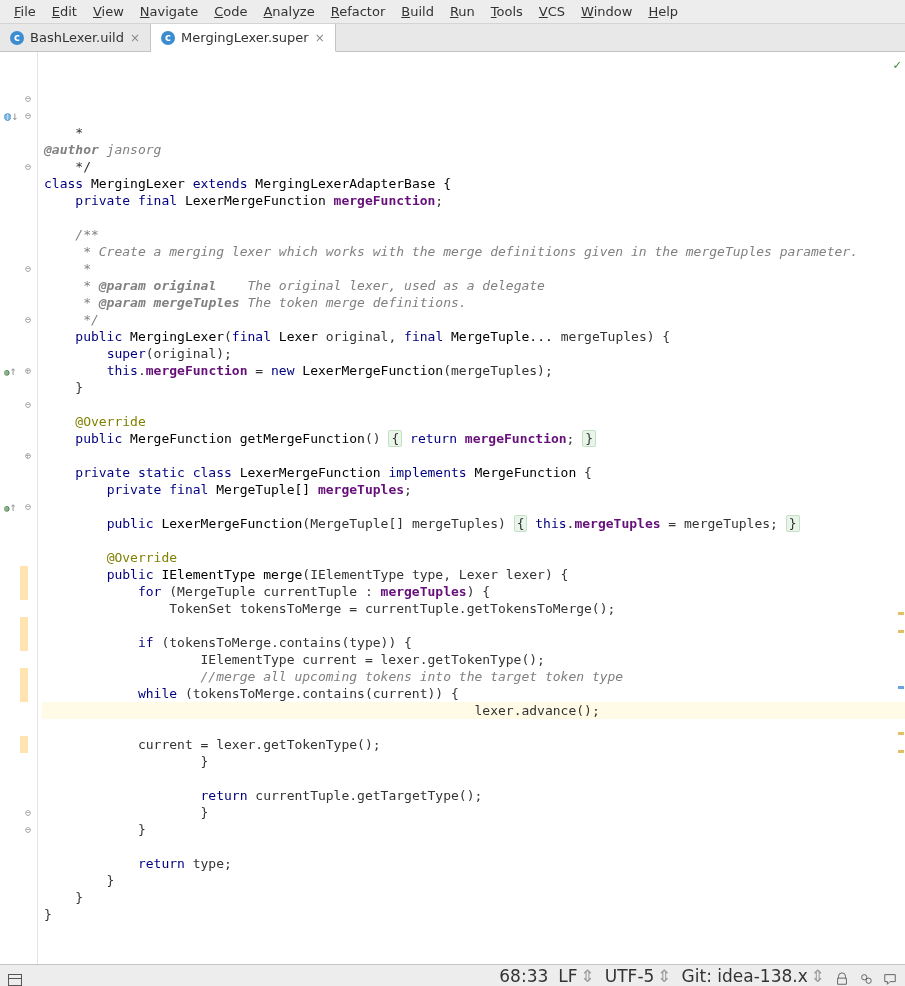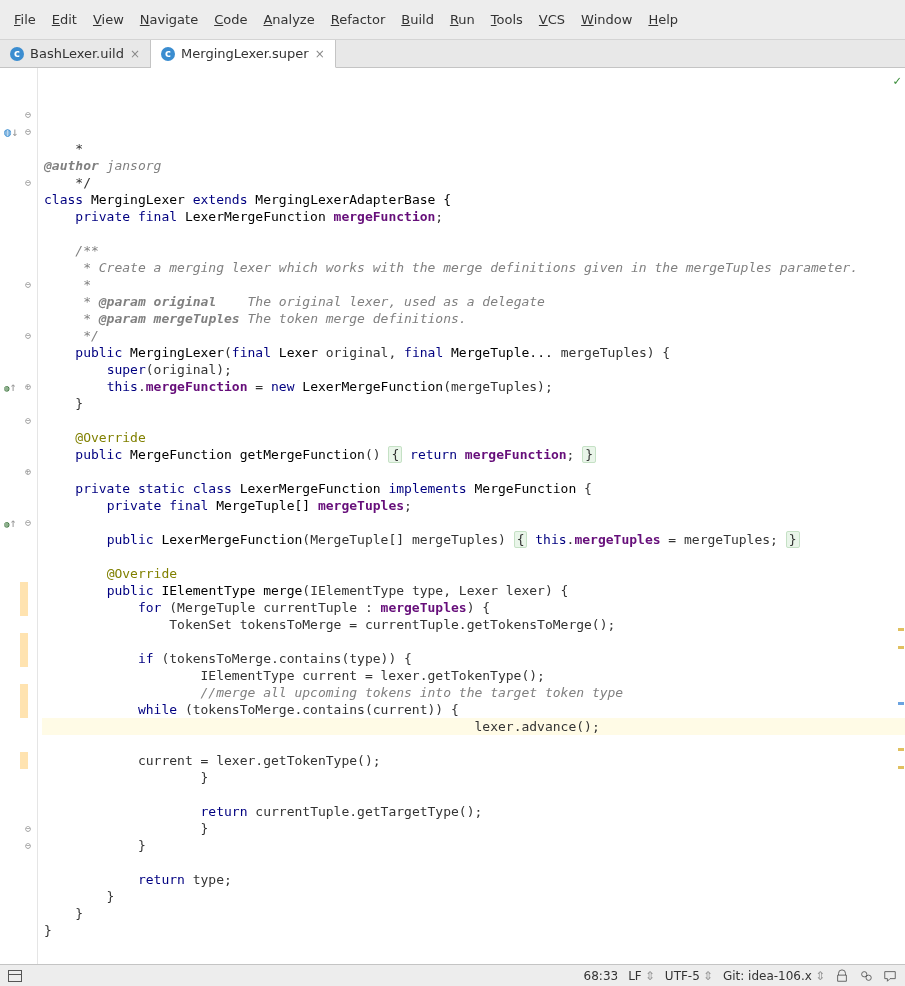--- a/index.html
+++ b/index.html
@@ -6,21 +6,21 @@
 body {
   width: 905px; height: 986px;
   background: #f2f2f2;
   font-family: "DejaVu Sans", Arial, sans-serif;
   font-size: 13px;
   color: #333;
   display: flex; flex-direction: column;
   overflow: hidden;
 }
 .menubar {
-  height: 40px;
+  height: 24px;
   display: flex; align-items: center;
   padding: 0 6px;
   background: #ededed;
   border-bottom: 1px solid #d4d4d4;
 }
 .menubar .menu-item {
   padding: 2px 8px;
   cursor: pointer;
 }
 .menubar .menu-item .ul { text-decoration: underline; }
@@ -89,25 +89,25 @@
 .collapse-brace { background: #e9f5e9; border:1px solid #c5e1c5; border-radius:2px; padding:0 2px; }
 .err-stripe {
   position:absolute; top:4px; right:4px; color:#3a8d3a; font-weight:bold;
 }
 .warn-stripe-marks { position:absolute; right:0; top:0; width:10px; height:100%; }
 .warn-stripe-marks .m { position:absolute; right:1px; width:6px; height:3px; }
 .warn-stripe-marks .y { background:#e0c060; }
 .warn-stripe-marks .b { background:#6ba3e0; }
 .statusbar {
   height: 22px;
-  display: flex; align-items: center;
+  display: flex; align-items: flex-end;
   padding: 0 8px;
   background: #ededed;
   border-top: 1px solid #c4c4c4;
-  font-size: 12px;
+  font-size: 17px;
   gap: 10px;
 }
 .statusbar .spacer { flex: 1; }
 .statusbar .cell { display:flex; align-items:center; gap:3px; color:#333; }
 .statusbar .sep { color:#999; }
 .status-icon-left {
   width:14px; height:12px; border:1px solid #555; position:relative;
 }
 .status-icon-left::before { content:""; position:absolute; left:0; top:3px; width:100%; border-top:1px solid #555; }
 .svg-icon { width:14px; height:14px; }
@@ -216,21 +216,21 @@
   <div class="cell">68:33</div>
   <div class="cell">
       <span>LF</span>
       <span class="sep">⇕</span>
     </div>
   <div class="cell">
       <span>UTF-5</span>
       <span class="sep">⇕</span>
     </div>
   <div class="cell">
-      <span>Git: idea-106.x</span>
+      <span>Git: idea-138.x</span>
       <span class="sep">⇕</span>
     </div>
   <svg class="svg-icon" viewBox="0 0 16 16">
       <path fill="none" stroke="#555" d="M4 7V5a4 4 0 018 0v2M3 7h10v7H3z"></path>
     </svg>
   <svg class="svg-icon" viewBox="0 0 16 16">
       <circle cx="6" cy="6" r="3" fill="none" stroke="#555"></circle>
       <circle cx="11" cy="10" r="3" fill="none" stroke="#555"></circle>
     </svg>
   <svg class="svg-icon" viewBox="0 0 16 16">

